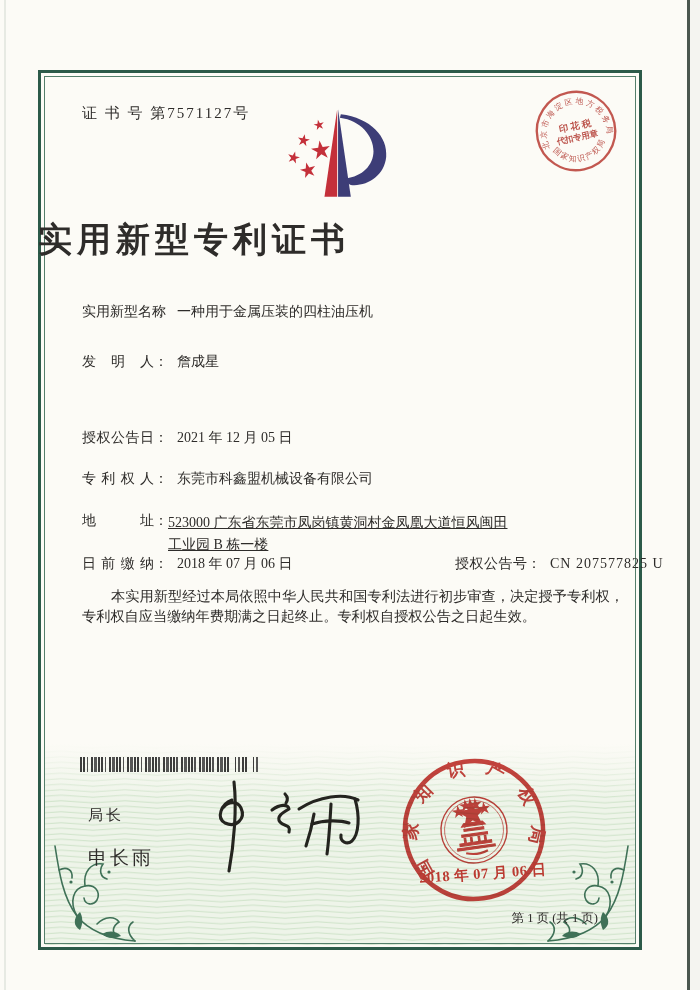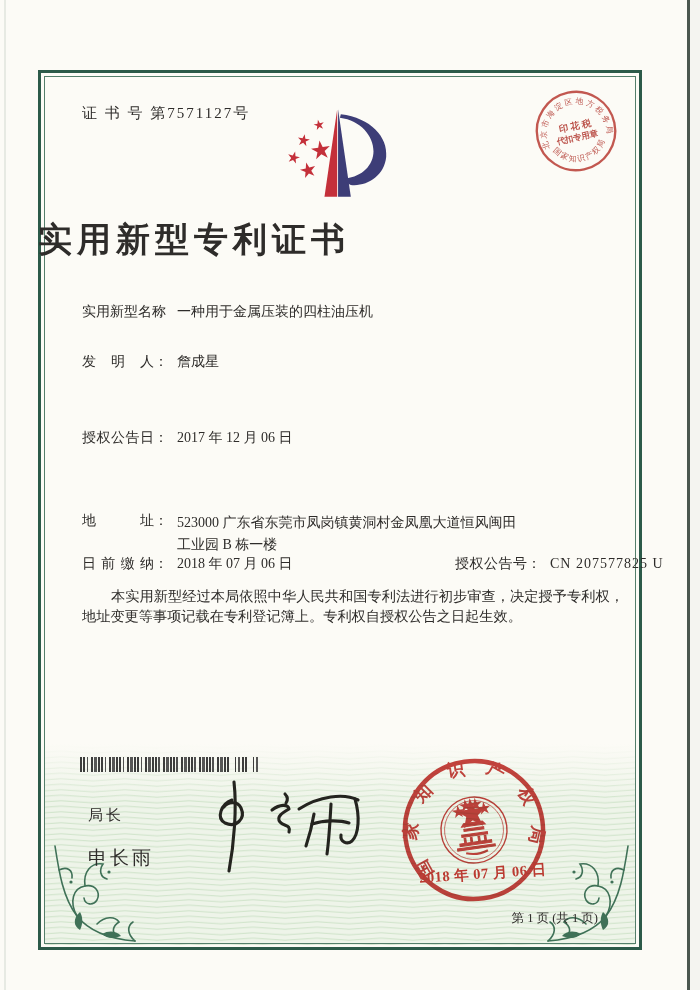--- a/index.html
+++ b/index.html
@@ -26,21 +26,21 @@
   .certno{position:absolute;left:82px;top:104px;font-size:15px;letter-spacing:2px;z-index:4;}
   .logo{position:absolute;left:280px;top:104px;z-index:4;}
   .stamp-small{position:absolute;left:527px;top:82px;z-index:6;mix-blend-mode:multiply;opacity:.9;}
   .title{position:absolute;left:38px;top:217px;width:604px;
          font-size:34px;font-weight:600;letter-spacing:5px;z-index:4;}
 
   .row{position:absolute;left:82px;font-size:14px;white-space:nowrap;z-index:4;}
   .lab{display:inline-block;width:72px;text-align:justify;text-align-last:justify;}
   .val{display:inline-block;margin-left:9px;}
   .val-num{letter-spacing:1px;}
-  .addr-lines{display:inline-block;margin-left:9px;vertical-align:top;white-space:normal;width:460px;line-height:22px;}
+  .addr-lines{display:inline-block;vertical-align:top;white-space:normal;width:460px;line-height:22px;text-decoration:underline;}
   .pair2{position:absolute;left:326px;top:0;margin-left:47px;}
 
   .paras{position:absolute;left:82px;right:76px;top:586px;z-index:4;}
   .paras p{margin:0;font-size:14.2px;line-height:20.4px;text-align:justify;text-indent:2.05em;}
 
   .barcode{position:absolute;left:80px;top:757px;width:178px;height:15px;z-index:4;opacity:.85;
     background:repeating-linear-gradient(90deg,
       #1c1c1c 0 1.5px,rgba(0,0,0,0) 1.5px 3px,
       #1c1c1c 3px 5px,rgba(0,0,0,0) 5px 6.5px,
       #333 6.5px 7.5px,rgba(0,0,0,0) 7.5px 11px,
@@ -156,34 +156,37 @@
 
   <div class="title">实用新型专利证书</div>
 
   <div class="row" style="top:303px">
     <span class="lab">实用新型名称</span><span>：</span><span class="val">一种用于金属压装的四柱油压机</span>
   </div>
   <div class="row" style="top:353px">
     <span class="lab">发明人</span><span>：</span><span class="val">詹成星</span>
   </div>
   <div class="row" style="top:429px">
-    <span class="lab">授权公告日</span><span>：</span><span class="val">2017 年 12 月 06 日</span>
+    <span class="lab">授权公告日</span><span>：</span><span class="val">2021 年 12 月 05 日</span>
+  </div>
+  <div class="row" style="top:470px">
+    <span class="lab">专利权人</span><span>：</span><span class="val">东莞市科鑫盟机械设备有限公司</span>
   </div>
   <div class="row" style="top:512px">
     <span class="lab">地址</span><span>：</span><span class="addr-lines"><span>523000 广东省东莞市凤岗镇黄洞村金凤凰大道恒风闽田</span><br><span>工业园 B 栋一楼</span></span>
   </div>
   <div class="row" style="top:555px">
     <span class="lab">日前缴纳</span><span>：</span><span class="val">2018 年 07 月 06 日</span>
     <span class="pair2">
       <span class="lab">授权公告号</span><span>：</span><span class="val val-num">CN 207577825 U</span>
     </span>
   </div>
 
   <div class="paras">
-    <p>本实用新型经过本局依照中华人民共和国专利法进行初步审查，决定授予专利权，地址变更等事项记载在专利登记簿上。专利权自授权公告之日起生效。</p>
+    <p>本实用新型经过本局依照中华人民共和国专利法进行初步审查，决定授予专利权，专利权自应当缴纳年费期满之日起终止。专利权自授权公告之日起生效。</p>
   </div>
 
   <div class="barcode"></div>
 
   <div class="director-title">局长</div>
   <div class="director-name">申长雨</div>
 
   <svg class="signature" width="175" height="108" viewBox="0 0 175 108">
     <g stroke="#24241f" stroke-width="3.1" fill="none" stroke-linecap="round" stroke-linejoin="round">
       <path d="M44,26 C33,30 28,44 37,49 C48,54 58,45 53,34 C50,27 40,27 36,33"></path>

